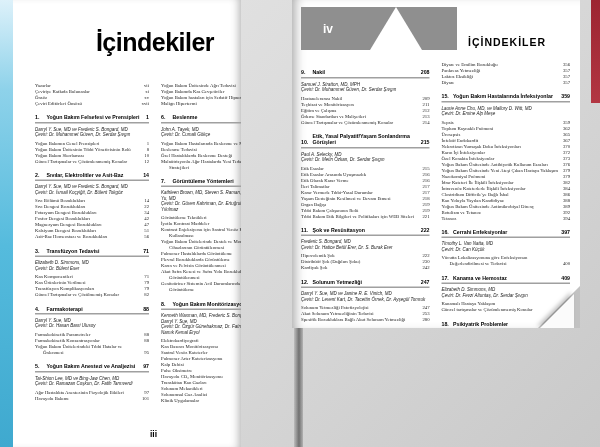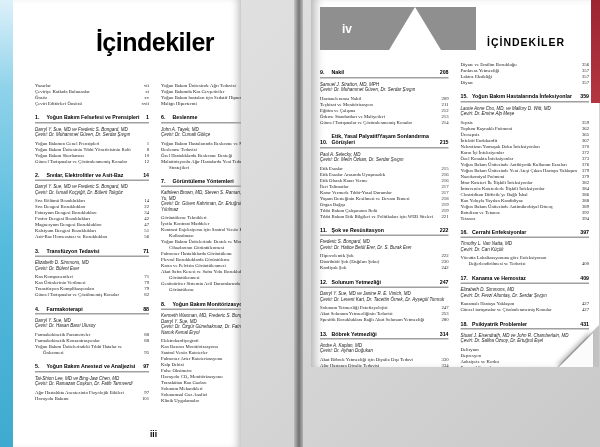--- a/index.html
+++ b/index.html
@@ -7,21 +7,21 @@
     background:linear-gradient(135deg,#e6e6e6 0%,#d6d6d6 60%,#c9c9c9 100%);
     font-family:"Liberation Serif",serif;color:#1c1c1c;}
   .blue-strip{position:absolute;left:0;top:0;width:13px;height:447px;
     background:linear-gradient(to bottom,#ddf1fa 0%,#8ed2ea 20%,#55bbdd 55%,#3fa9cf 100%);}
   .red-strip{position:absolute;right:0;top:0;width:9px;height:103px;
     background:linear-gradient(to bottom,var(--red,#9c2531),#b23642);}
   .gutter{position:absolute;left:294px;top:0;width:9px;height:447px;
     background:linear-gradient(to right,rgba(60,60,60,.15),rgba(30,30,30,.55) 55%,rgba(80,80,80,.25));}
   .page{position:absolute;top:0;background:#fff;overflow:hidden;}
   .page-left{left:13px;width:228px;height:447px;box-shadow:inset -7px 0 9px -5px rgba(0,0,0,.3);}
-  .page-right{left:311px;width:288px;height:367px;box-shadow:inset 9px 0 11px -6px rgba(0,0,0,.35);}
+  .page-right{left:292px;width:288px;height:328px;box-shadow:inset 9px 0 11px -6px rgba(0,0,0,.35);}
   .page-content{transform:scale(.5);transform-origin:0 0;position:relative;box-sizing:border-box;}
   .page-left .page-content{width:562px;height:894px;padding:44px 38px 0 44px;}
   .page-right .page-content{width:576px;height:894px;padding:14px 20px 0 18px;}
   h1.toc-title{font-family:"Liberation Sans",sans-serif;font-weight:bold;font-size:50px;
     letter-spacing:-1px;text-align:center;margin:12px 0 50px;color:#000;}
   .cols{display:flex;gap:24px;}
   .col{flex:1;min-width:0;}
   
   .entry{display:flex;align-items:flex-end;font-size:9.5px;line-height:12px;}
   .e-label{flex:1;padding-left:16px;text-indent:-16px;}

